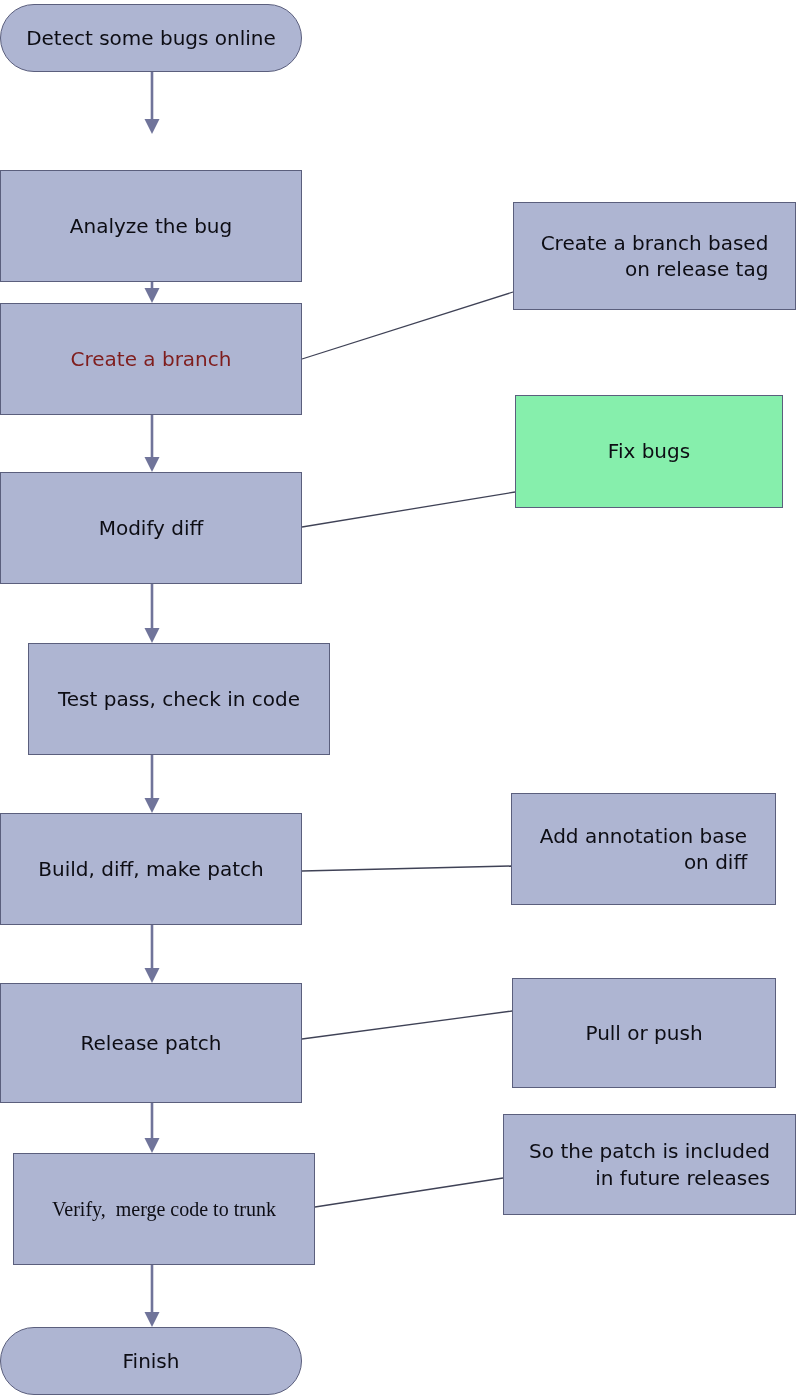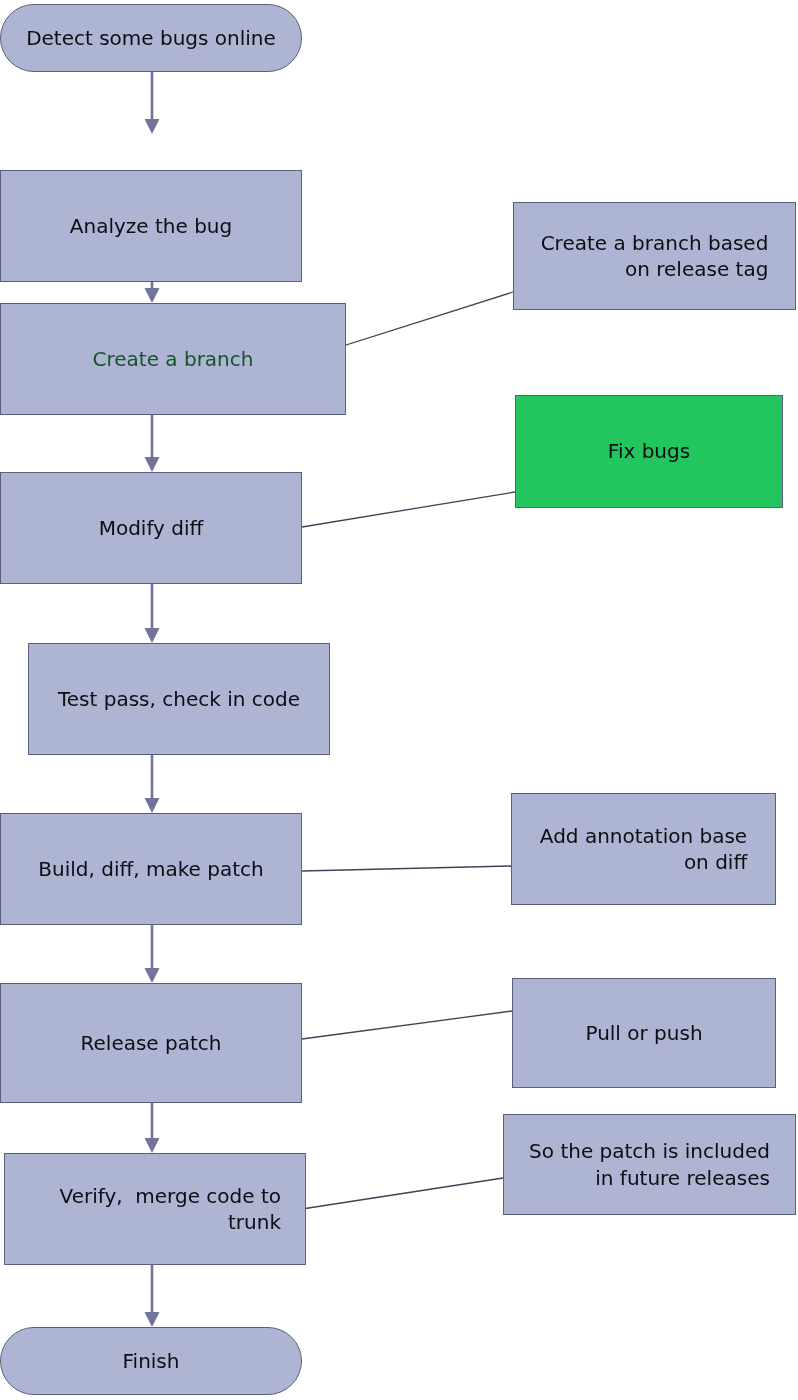--- a/index.html
+++ b/index.html
@@ -91,32 +91,32 @@
         <line x1="302" y1="527" x2="515" y2="492" stroke="#3F4256" stroke-width="1.3"></line>
         <line x1="302" y1="871" x2="511" y2="866" stroke="#3F4256" stroke-width="1.3"></line>
         <line x1="302" y1="1039" x2="512" y2="1011" stroke="#3F4256" stroke-width="1.3"></line>
         <line x1="302" y1="1209" x2="503" y2="1178" stroke="#3F4256" stroke-width="1.3"></line>
       </g>
   </svg>
 
   <div id="nodes-layer">
       <div class="node terminal" style="left: 0px; top: 4px; width: 302px; height: 68px; background: rgb(174, 181, 210); border-color: rgb(91, 95, 125); color: rgb(13, 13, 20);"><span>Detect some bugs online</span></div>
       <div class="node process" style="left: 0px; top: 134px; width: 302px; height: 112px; background: rgb(174, 181, 210); border-color: rgb(91, 95, 125); color: rgb(13, 13, 20); margin-top: 36px;"><span>Analyze the bug</span></div>
-      <div class="node process" style="left: 0px; top: 303px; width: 346px; height: 112px; background: rgb(174, 181, 210); border-color: rgb(91, 95, 125); color: #14532d;"><span>Create a branch</span></div>
+      <div class="node process" style="left: 0px; top: 303px; width: 302px; height: 112px; background: rgb(174, 181, 210); border-color: rgb(91, 95, 125); color: #7f1d1d;"><span>Create a branch</span></div>
       <div class="node process" style="left: 0px; top: 472px; width: 302px; height: 112px; background: rgb(174, 181, 210); border-color: rgb(91, 95, 125); color: rgb(13, 13, 20);"><span>Modify diff</span></div>
       <div class="node process" style="left: 0px; top: 643px; width: 302px; height: 112px; background: rgb(174, 181, 210); border-color: rgb(91, 95, 125); color: rgb(13, 13, 20); margin-left: 28px;"><span>Test pass, check in code</span></div>
       <div class="node process" style="left: 0px; top: 813px; width: 302px; height: 112px; background: rgb(174, 181, 210); border-color: rgb(91, 95, 125); color: rgb(13, 13, 20);"><span>Build, diff, make patch</span></div>
       <div class="node process" style="left: 0px; top: 983px; width: 302px; height: 120px; background: rgb(174, 181, 210); border-color: rgb(91, 95, 125); color: rgb(13, 13, 20);"><span>Release patch</span></div>
-      <div class="node process" style="left: 4px; top: 1153px; width: 302px; height: 112px; background: rgb(174, 181, 210); border-color: rgb(91, 95, 125); color: rgb(13, 13, 20);"><span>Verify,  merge code to trunk</span></div>
+      <div class="node process" style="left: 13px; top: 1153px; width: 302px; height: 112px; background: rgb(174, 181, 210); border-color: rgb(91, 95, 125); color: rgb(13, 13, 20); font-family: Liberation Serif, serif;"><span>Verify,  merge code to trunk</span></div>
       <div class="node terminal" style="left: 0px; top: 1327px; width: 302px; height: 68px; background: rgb(174, 181, 210); border-color: rgb(91, 95, 125); color: rgb(13, 13, 20);"><span>Finish</span></div>
     </div>
   <div id="annotations-layer">
       <div class="node annotation" style="left: 513px; top: 202px; width: 283px; height: 108px; background: rgb(174, 181, 210); border-color: rgb(91, 95, 125); color: rgb(13, 13, 20);"><span>Create a branch based
 on release tag</span></div>
-      <div class="node annotation" style="left: 515px; top: 395px; width: 268px; height: 113px; background: #22c55e; border-color: rgb(91, 95, 125); color: rgb(13, 13, 20);"><span>Fix bugs</span></div>
+      <div class="node annotation" style="left: 515px; top: 395px; width: 268px; height: 113px; background: #86efac; border-color: rgb(91, 95, 125); color: rgb(13, 13, 20);"><span>Fix bugs</span></div>
       <div class="node annotation" style="left: 511px; top: 793px; width: 265px; height: 112px; background: rgb(174, 181, 210); border-color: rgb(91, 95, 125); color: rgb(13, 13, 20);"><span>Add annotation base
 on diff</span></div>
       <div class="node annotation" style="left: 512px; top: 978px; width: 264px; height: 110px; background: rgb(174, 181, 210); border-color: rgb(91, 95, 125); color: rgb(13, 13, 20);"><span>Pull or push</span></div>
       <div class="node annotation" style="left: 503px; top: 1114px; width: 293px; height: 101px; background: rgb(174, 181, 210); border-color: rgb(91, 95, 125); color: rgb(13, 13, 20);"><span>So the patch is included
 in future releases</span></div>
     </div>
 
 </div>
 
 </body></html>

